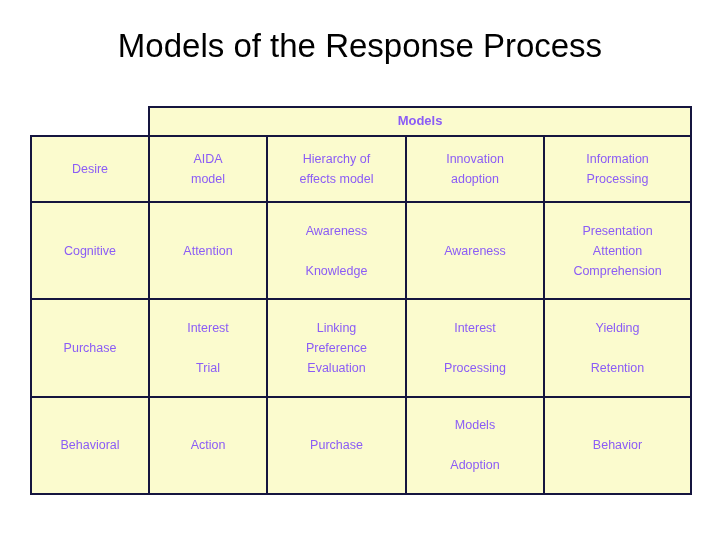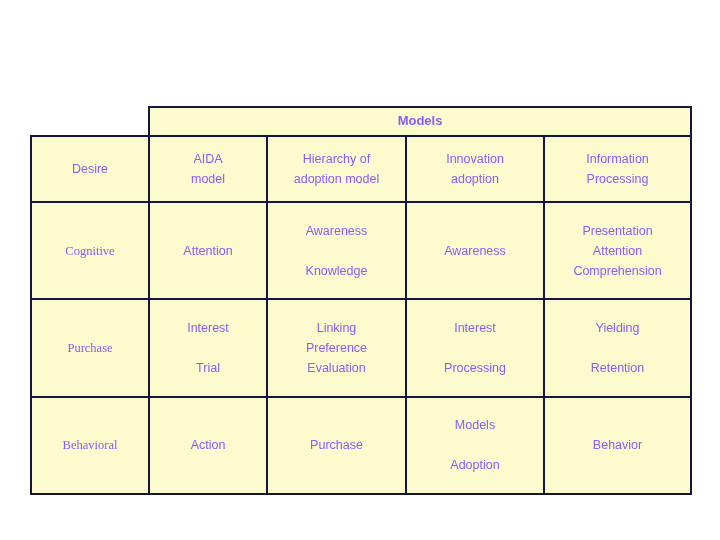--- a/index.html
+++ b/index.html
@@ -73,34 +73,34 @@
     display: block;
     white-space: nowrap;
   }
   .cell-lines .ln.gap {
     height: 20px;
     visibility: hidden;
   }
   .stage-label {
     display: block;
     white-space: nowrap;
-    font-family: Liberation Serif, serif;
   }
   
   col.c-stage { width: 118px; }
   col.c-m1 { width: 118px; }
   col.c-m2 { width: 139px; }
   col.c-m3 { width: 138px; }
   col.c-m4 { width: 147px; }
 </style>
 </head>
 <body>
 
 <div class="slide">
 
+  <div class="slide-title">Models of the Response Process</div>
 
   <table class="matrix">
     <colgroup>
       <col class="c-stage">
       <col class="c-m1">
       <col class="c-m2">
       <col class="c-m3">
       <col class="c-m4">
     </colgroup>
     <tbody>
@@ -117,21 +117,21 @@
         </td>
         <td>
           <span class="cell-lines">
             <span class="ln">AIDA</span>
             <span class="ln">model</span>
           </span>
         </td>
         <td>
           <span class="cell-lines">
             <span class="ln">Hierarchy of</span>
-            <span class="ln">adoption model</span>
+            <span class="ln">effects model</span>
           </span>
         </td>
         <td>
           <span class="cell-lines">
             <span class="ln">Innovation</span>
             <span class="ln">adoption</span>
           </span>
         </td>
         <td>
           <span class="cell-lines">

